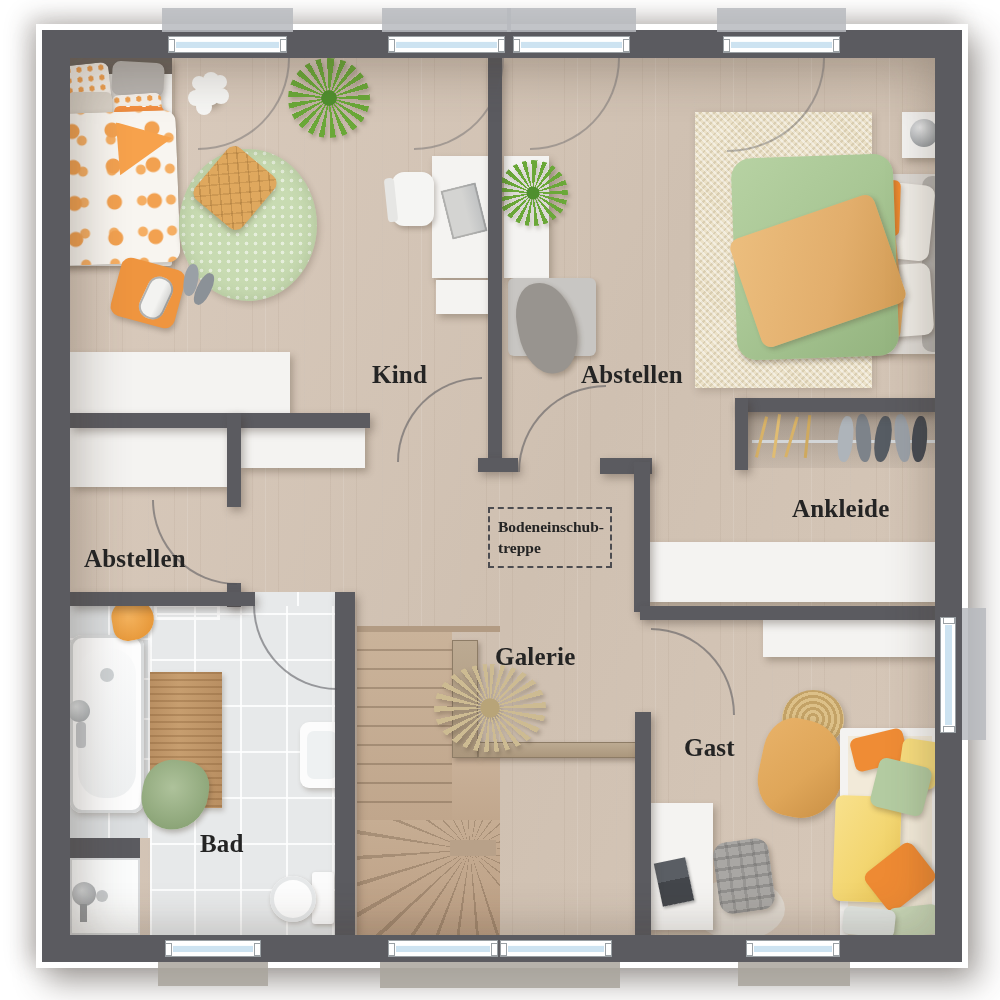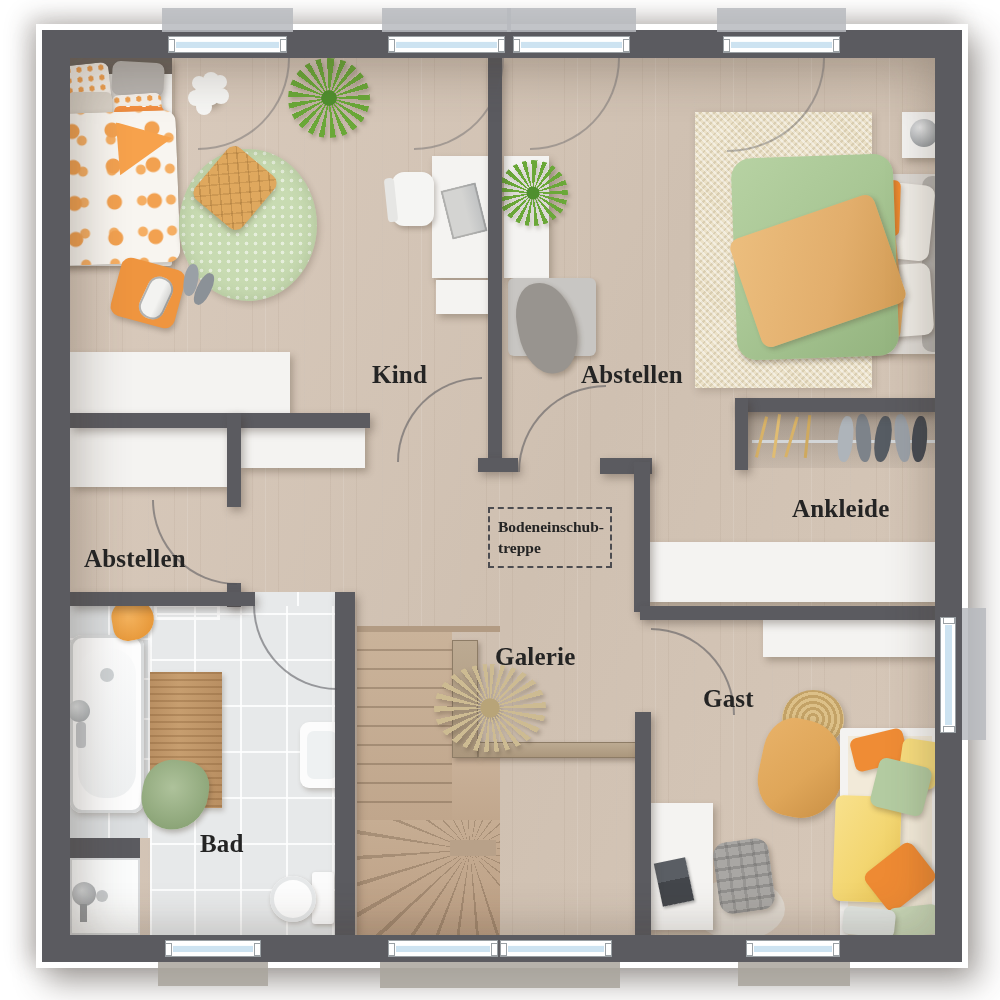--- a/index.html
+++ b/index.html
@@ -282,20 +282,20 @@
   <div class="arc arc-bl" style="left:152px;top:500px;width:85px;height:85px;"></div>
   <div class="arc arc-bl" style="left:253px;top:605px;width:84px;height:85px;"></div>
   <div class="arc arc-tr" style="left:651px;top:628px;width:84px;height:87px;"></div>
 
   <span class="roomlabel" style="left:372px;top:361px;">Kind</span>
   <span class="roomlabel" style="left:581px;top:361px;">Abstellen</span>
   <span class="roomlabel" style="left:84px;top:545px;">Abstellen</span>
   <span class="roomlabel" style="left:792px;top:495px;">Ankleide</span>
   <span class="roomlabel" style="left:200px;top:830px;">Bad</span>
   <span class="roomlabel" style="left:495px;top:643px;">Galerie</span>
-  <span class="roomlabel" style="left:684px;top:685px;margin-left:19px;">Gast</span>
+  <span class="roomlabel" style="left:684px;top:734px;">Gast</span>
 
   <div id="attic-box" style="left:488px;top:507px;width:124px;height:61px;">
     <div>Bodeneinschub-</div>
     <div>treppe</div>
   </div>
 
 </div>
 
 </body></html>

